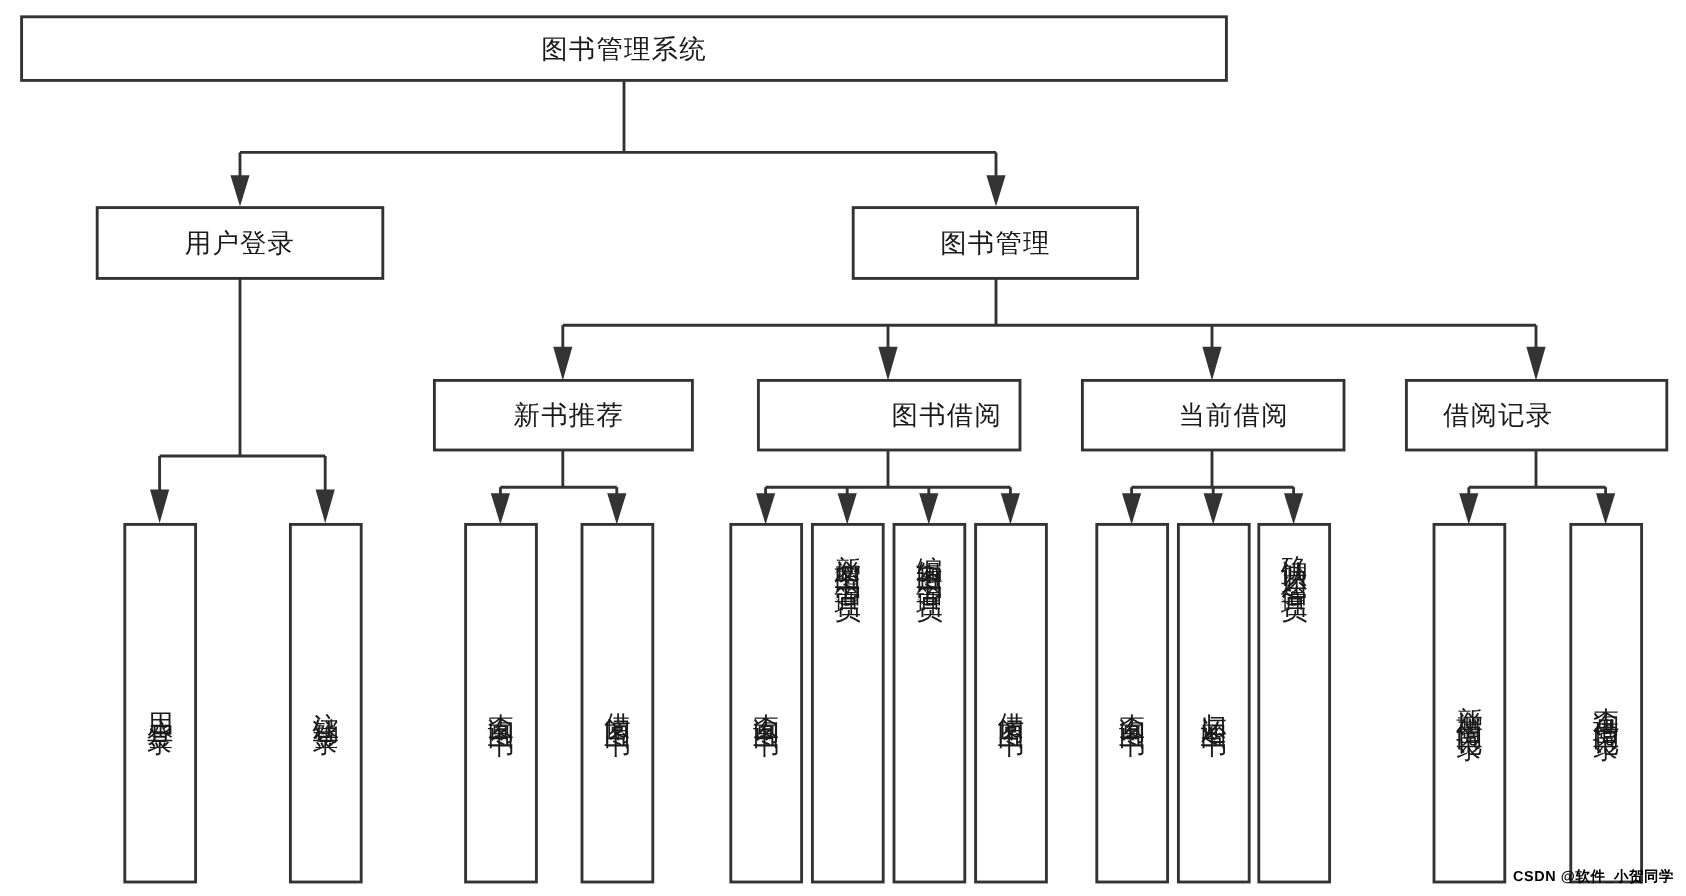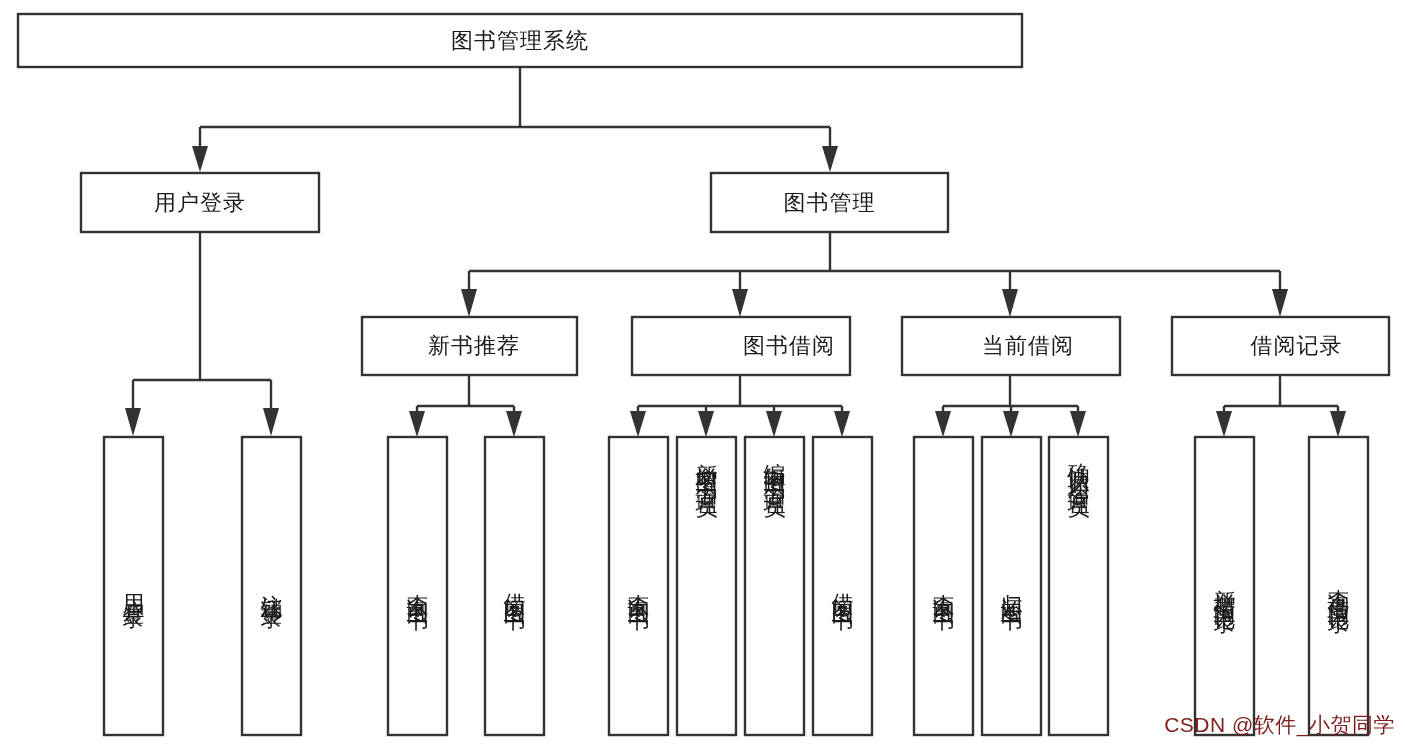--- a/index.html
+++ b/index.html
@@ -66,25 +66,26 @@
     font-size: 22px;
     color: #1a1a1a;
     letter-spacing: 1px;
     white-space: nowrap;
   }
   #watermark {
     position: absolute;
     right: 10px;
     bottom: 8px;
     font-family: "Liberation Sans", "DejaVu Sans", sans-serif;
-    font-size: 21px;
-    color: #7f1d1d;
+    font-size: 12px;
+    color: #000000;
     letter-spacing: 0.5px;
     white-space: nowrap;
     pointer-events: none;
+    font-weight: bold;
   }
 </style>
 </head>
 <body>
 
 <div id="diagram-root">
 
   <svg width="1405" height="747" viewBox="0 0 1405 747">
 
     <g>
@@ -195,21 +196,21 @@
 
   <div class="hlabel-wrap" style="left:362px; top:317px; width:224px; height:58px;">
     <span class="hlabel-text">新书推荐</span>
   </div>
   <div class="hlabel-wrap" style="left:632px; top:317px; width:218px; height:58px;padding-left:48px;">
     <span class="hlabel-text">图书借阅</span>
   </div>
   <div class="hlabel-wrap" style="left:902px; top:317px; width:252px; height:58px;">
     <span class="hlabel-text">当前借阅</span>
   </div>
-  <div class="hlabel-wrap" style="left:1188px; top:317px; width:217px; height:58px;">
+  <div class="hlabel-wrap" style="left:1140px; top:317px; width:217px; height:58px;">
     <span class="hlabel-text">借阅记录</span>
   </div>
 
   <div class="vlabel-wrap" style="left:104px; top:437px; width:59px; height:298px;">
     <span class="vlabel-text">用户登录</span>
   </div>
   <div class="vlabel-wrap" style="left:242px; top:437px; width:59px; height:298px;">
     <span class="vlabel-text">注销登录</span>
   </div>
 

